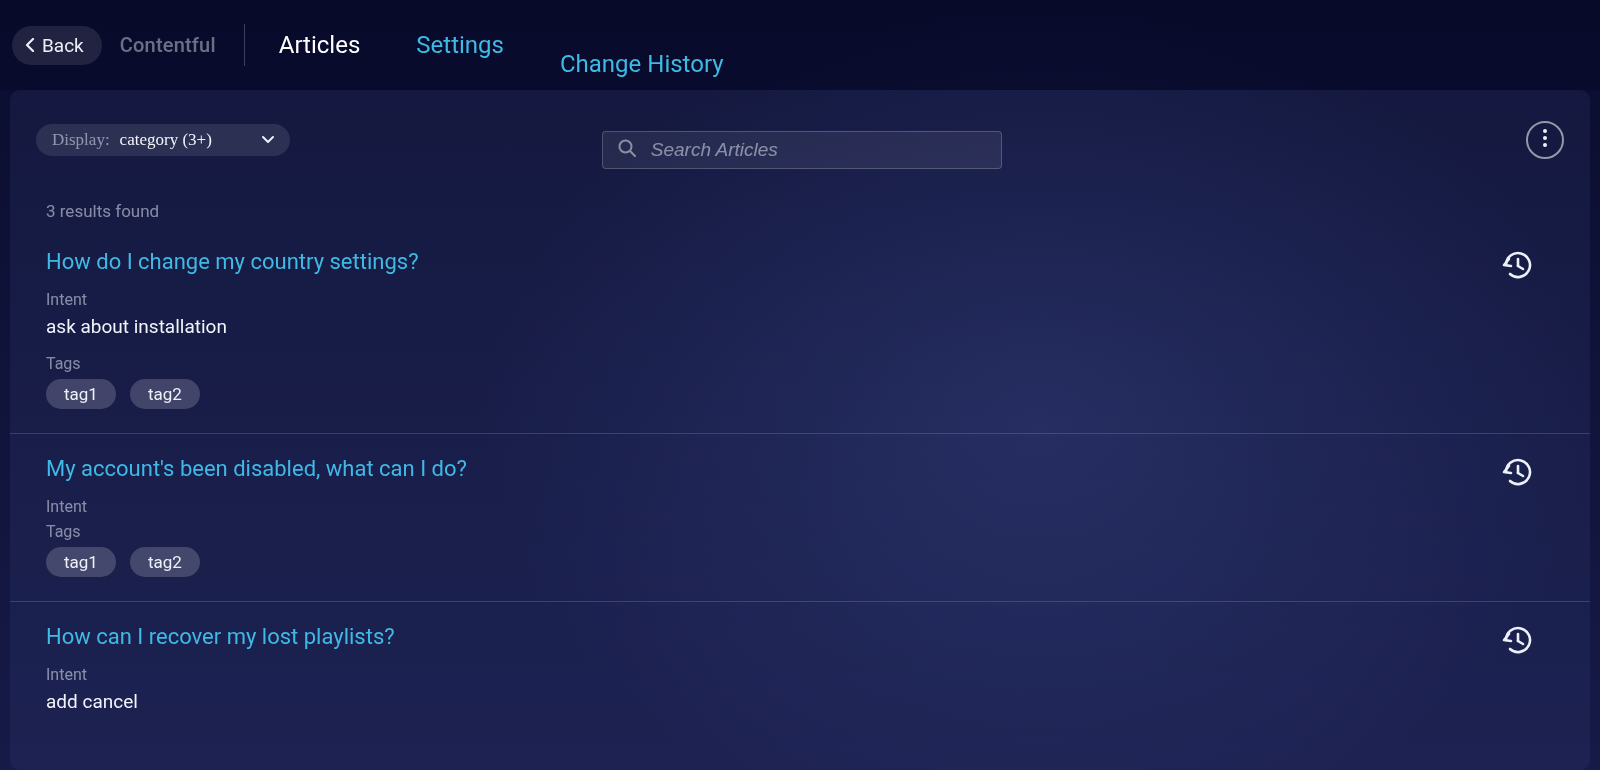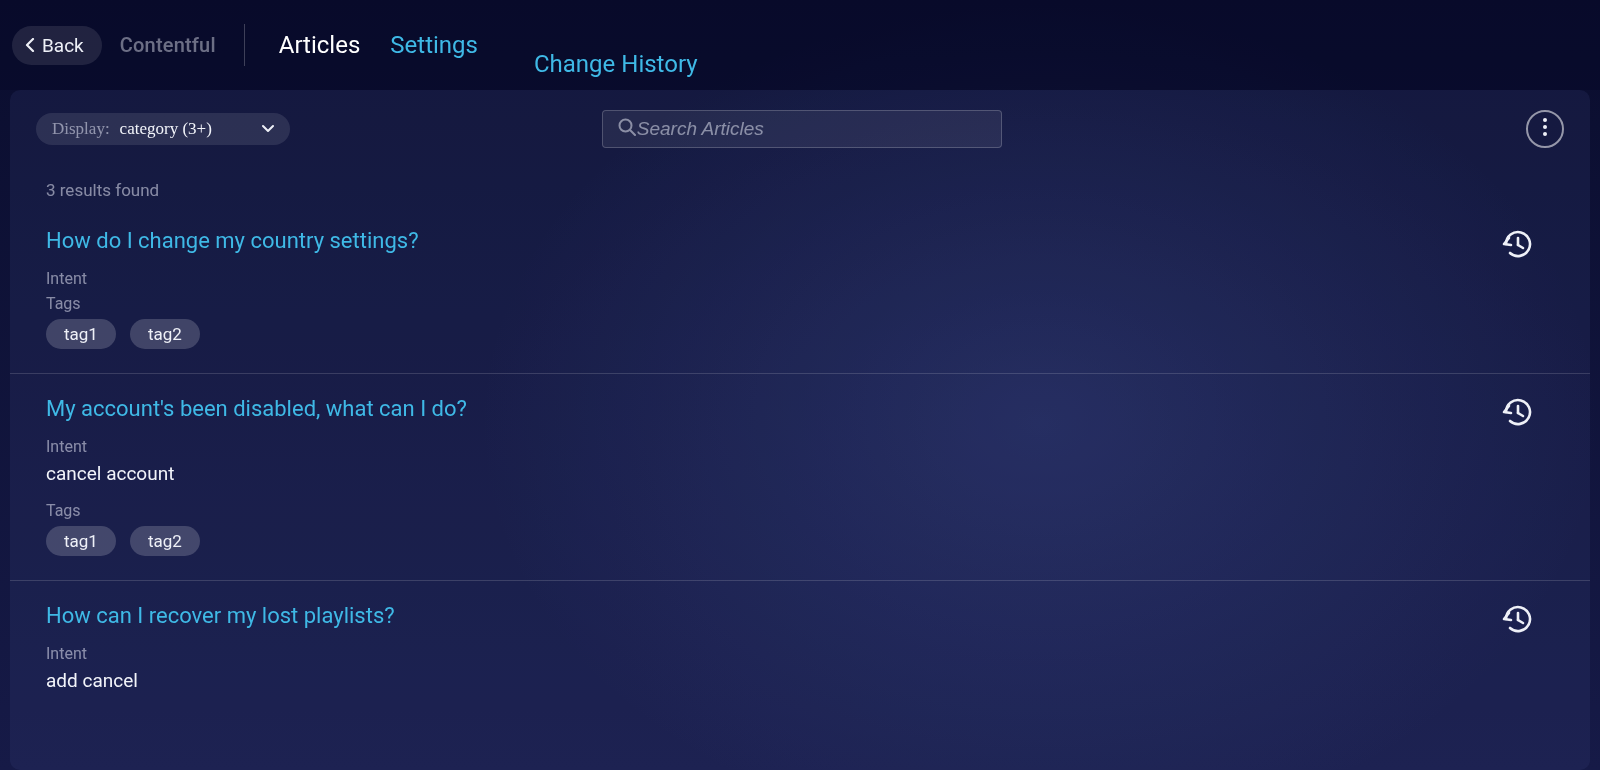--- a/index.html
+++ b/index.html
@@ -84,20 +84,22 @@
   .toolbar-spacer-a { flex: 0 0 280px; }
   .toolbar-spacer-b { flex: 1; }
 
   .search {
     flex: 0 0 400px;
     display: flex; align-items: center;
     background: rgba(255,255,255,0.07);
     border: 1px solid rgba(255,255,255,0.20);
     border-radius: 4px;
     padding: 6px 14px;
+    gap: 14px;
+    margin-top: 21px;
   }
   .search input {
     flex: 1;
     background: transparent;
     border: none;
     outline: none;
     font-size: 19px;
     font-style: italic;
     color: #dfe2ee;
   }
@@ -168,21 +170,21 @@
     <span>
       <svg viewBox="0 0 10 14">
           <path d="M8 1 L2 7 L8 13" stroke="#eef0f7" stroke-width="2.2" fill="none" stroke-linecap="round" stroke-linejoin="round"></path>
         </svg>
     </span>
     <span>Back</span>
   </div>
   <div class="brand">Contentful</div>
   <div class="vsep"></div>
   <div class="tab active">Articles</div>
-  <div class="tab" style="text-align:right;">Settings</div>
+  <div class="tab" style="margin-left:26px;text-align:right;">Settings</div>
   <div class="tab" style="margin-left:26px;margin-top:37px;">Change History</div>
 </div>
 
 <div class="panel">
 
   <div class="toolbar">
     <div class="pill">
       <span class="lbl">Display:</span>
       <span class="val">category (3+)</span>
       <span class="chev">
@@ -226,41 +228,41 @@
         <svg viewBox="0 0 36 32">
             <path d="M6 16 A12 12 0 1 1 10 25" stroke="#eef0f7" stroke-width="2.6" fill="none" stroke-linecap="round"></path>
             <path d="M9 10 L4 16 L11 17" stroke="#eef0f7" stroke-width="2.6" fill="none" stroke-linecap="round" stroke-linejoin="round"></path>
             <line x1="18" y1="10" x2="18" y2="17" stroke="#eef0f7" stroke-width="2.6" stroke-linecap="round"></line>
             <line x1="18" y1="17" x2="23" y2="20" stroke="#eef0f7" stroke-width="2.6" stroke-linecap="round"></line>
           </svg>
       </span>
     </div>
     <a class="article-title">How do I change my country settings?</a>
     <div class="meta-label">Intent</div>
+    <div class="meta-value">ask about installation</div>
     <div class="meta-label">Tags</div>
     <div class="tag-row">
       <span class="tag">tag1</span>
       <span class="tag">tag2</span>
     </div>
   </div>
 
   <div class="article">
     <div class="history-btn">
       <span>
         <svg viewBox="0 0 36 32">
             <path d="M6 16 A12 12 0 1 1 10 25" stroke="#eef0f7" stroke-width="2.6" fill="none" stroke-linecap="round"></path>
             <path d="M9 10 L4 16 L11 17" stroke="#eef0f7" stroke-width="2.6" fill="none" stroke-linecap="round" stroke-linejoin="round"></path>
             <line x1="18" y1="10" x2="18" y2="17" stroke="#eef0f7" stroke-width="2.6" stroke-linecap="round"></line>
             <line x1="18" y1="17" x2="23" y2="20" stroke="#eef0f7" stroke-width="2.6" stroke-linecap="round"></line>
           </svg>
       </span>
     </div>
     <a class="article-title">My account's been disabled, what can I do?</a>
     <div class="meta-label">Intent</div>
-    <div class="meta-value">cancel account</div>
     <div class="meta-label">Tags</div>
     <div class="tag-row">
       <span class="tag">tag1</span>
       <span class="tag">tag2</span>
     </div>
   </div>
 
   <div class="article">
     <div class="history-btn">
       <span>

